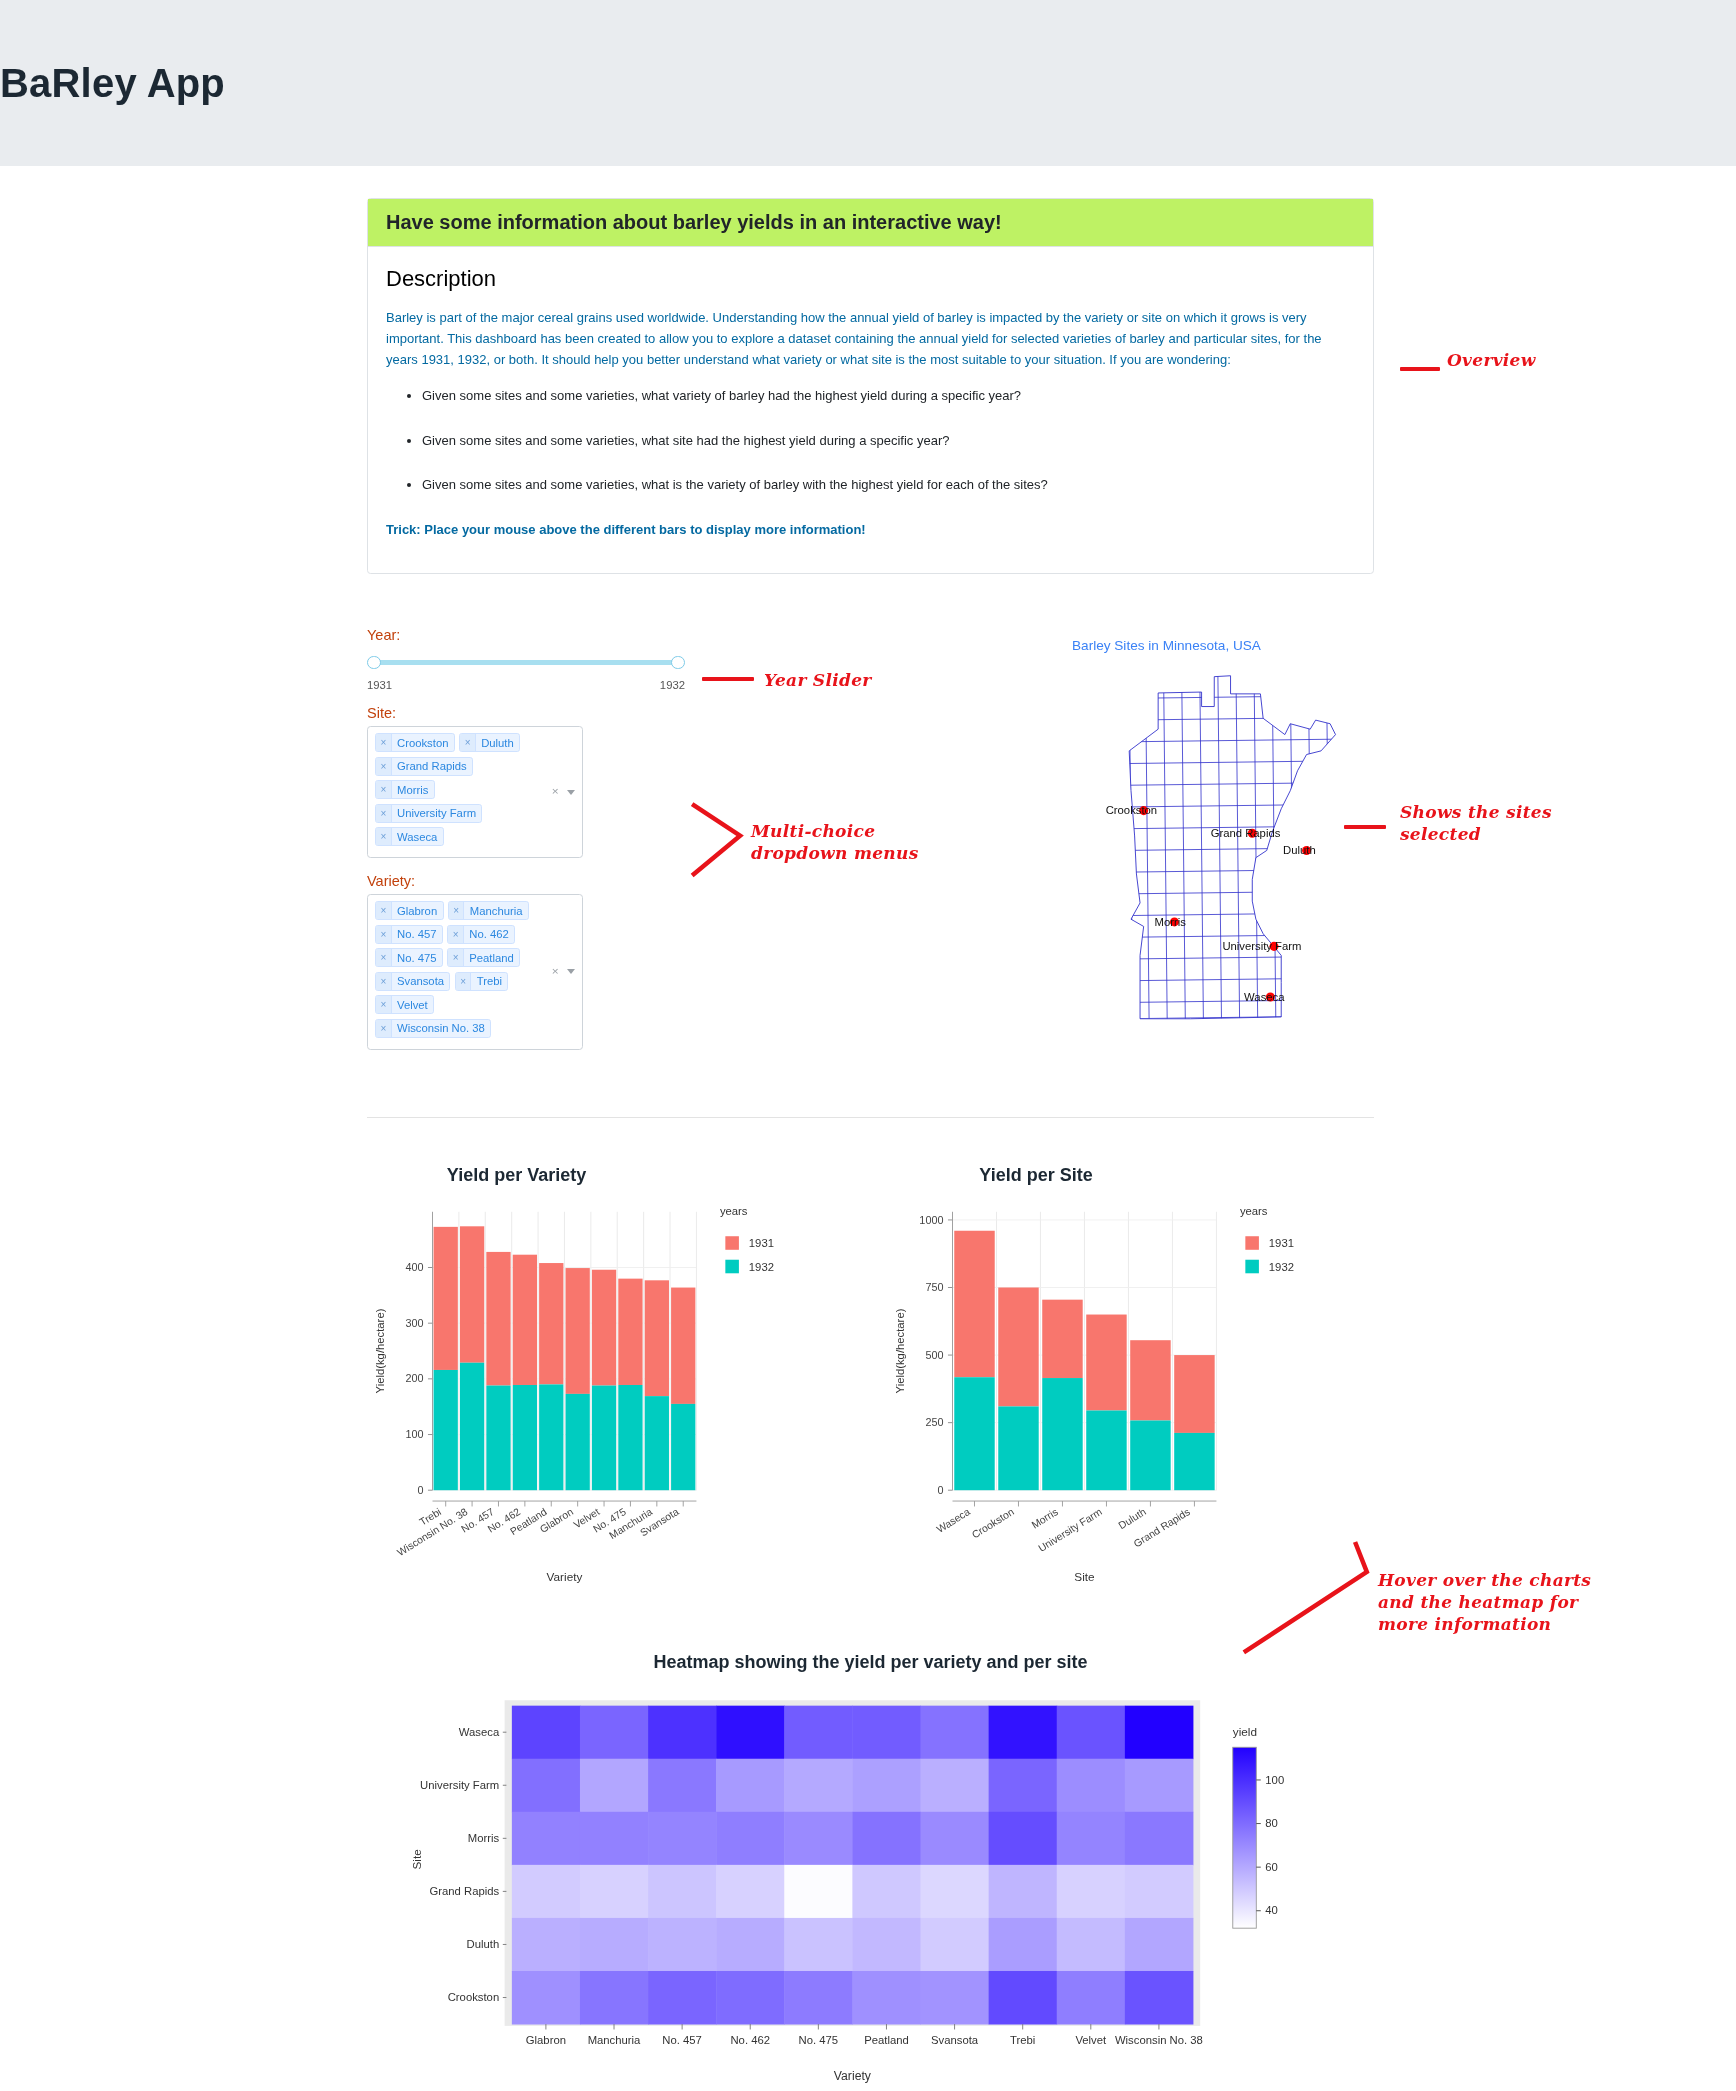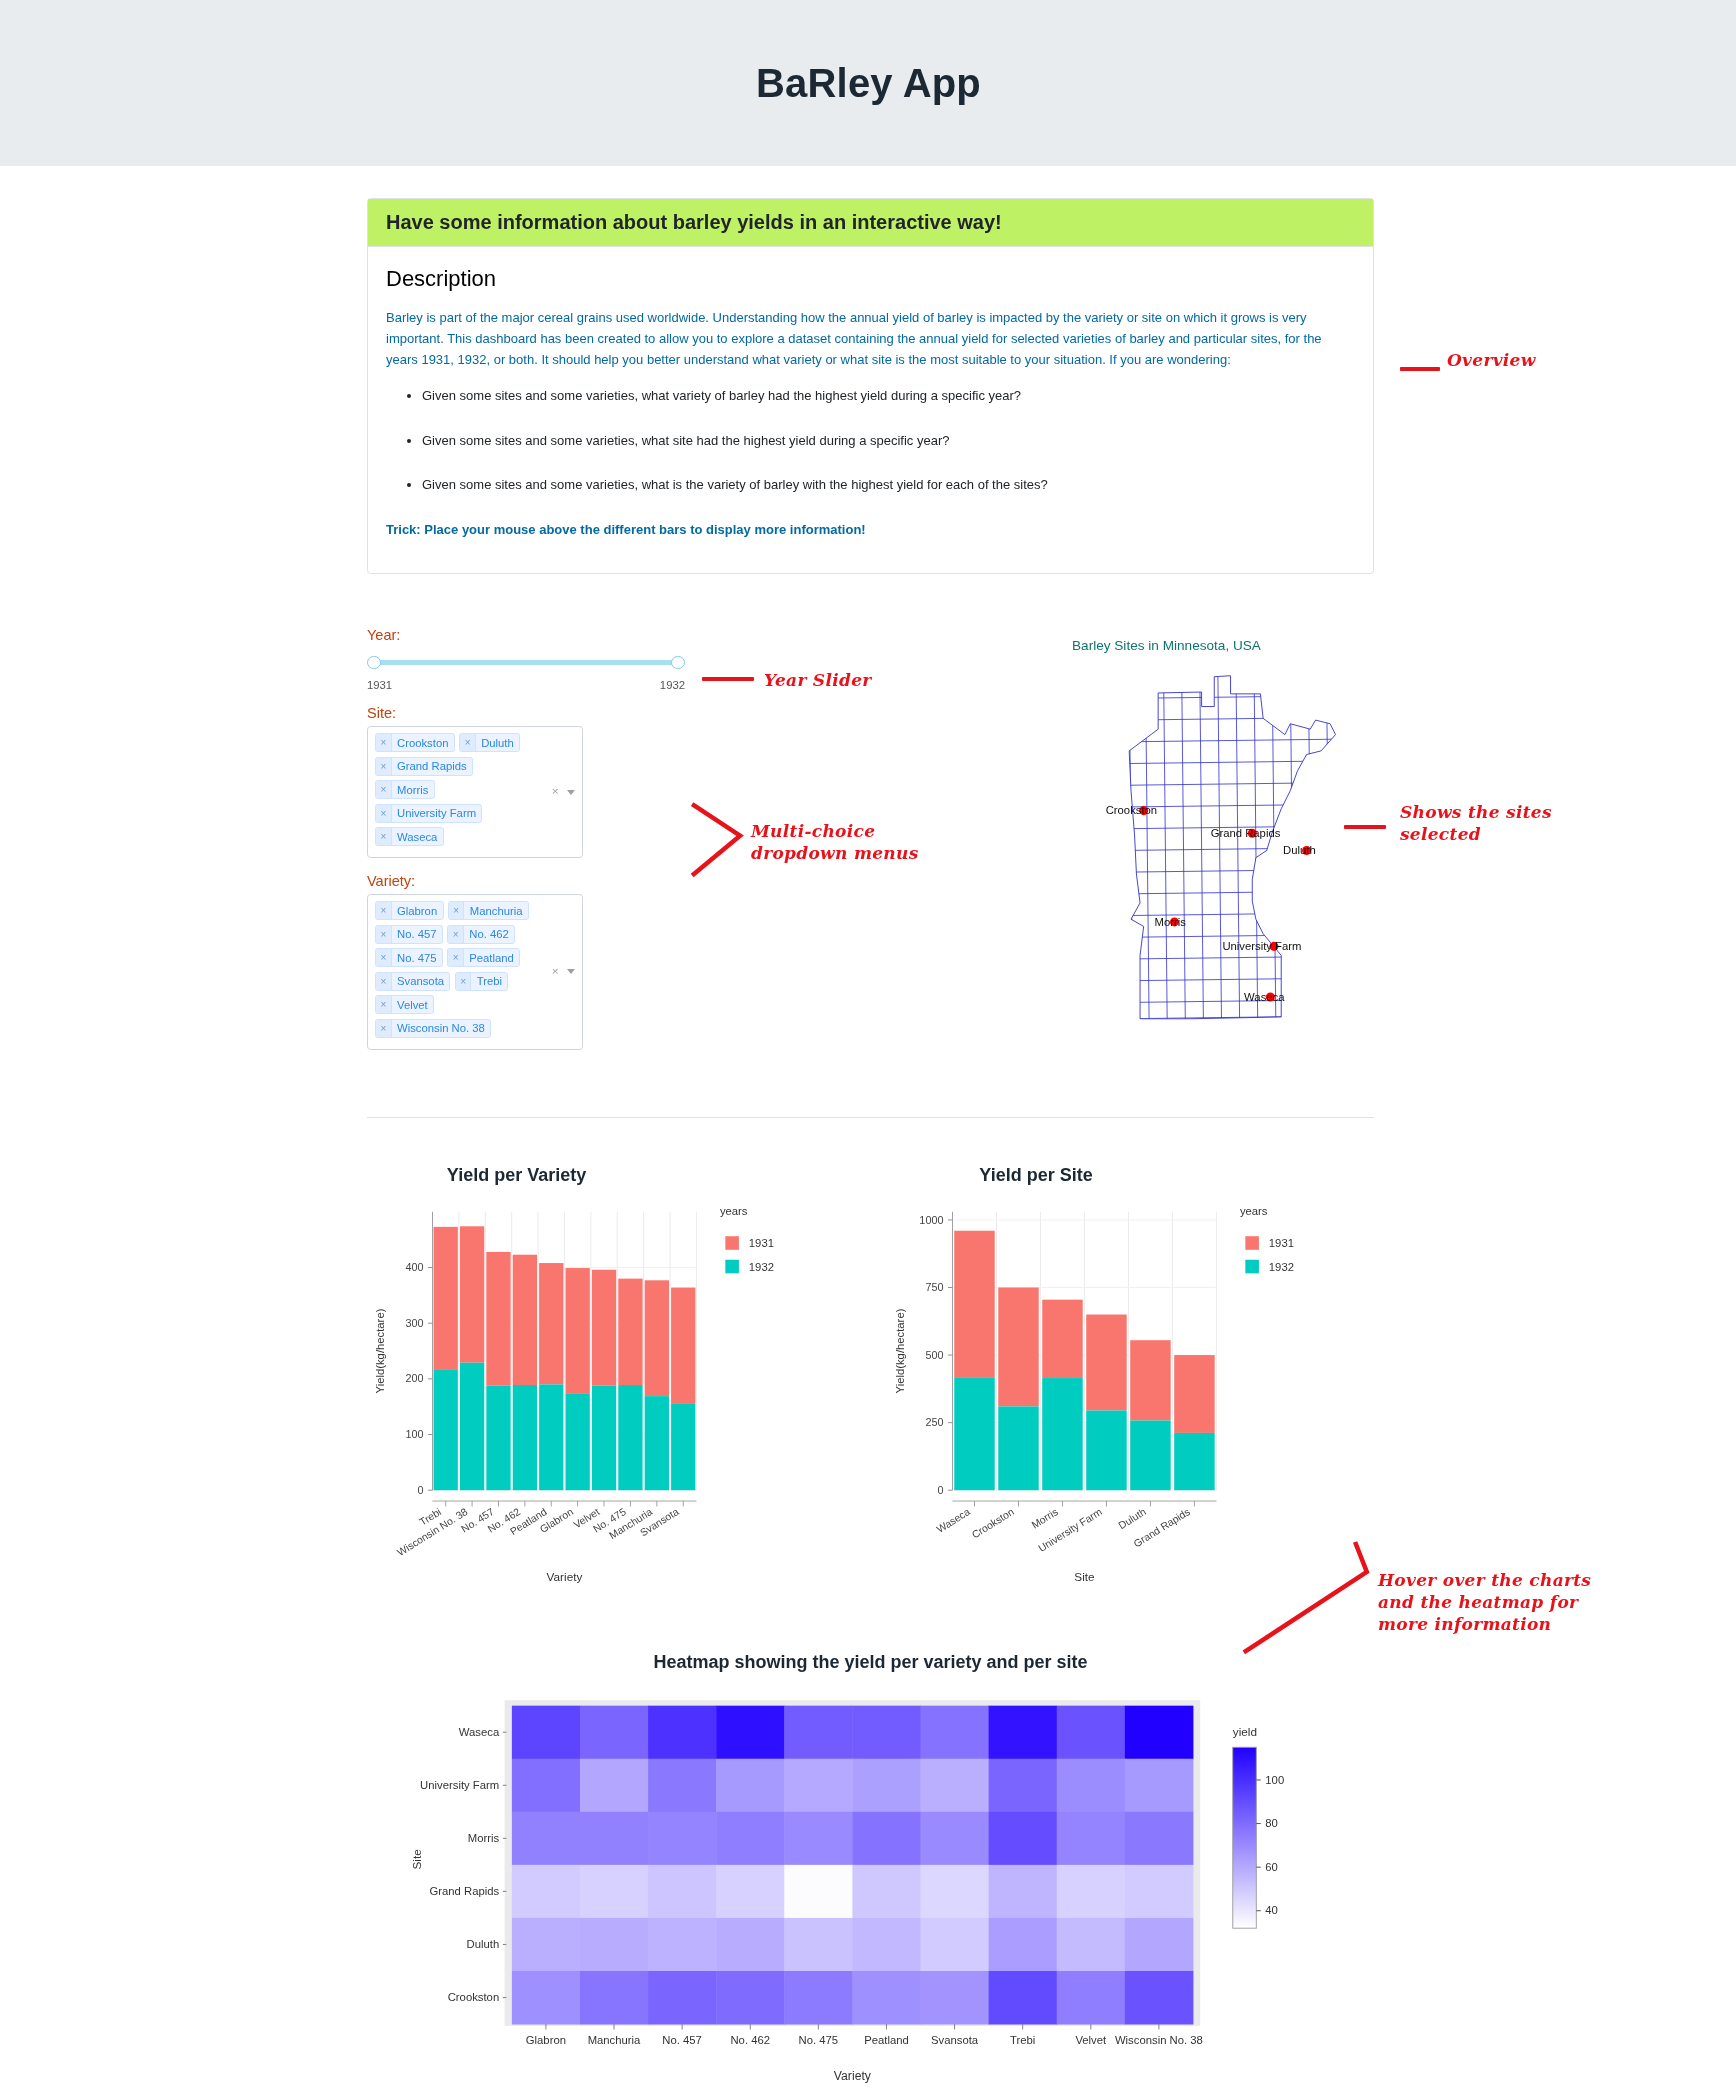--- a/index.html
+++ b/index.html
@@ -10,21 +10,21 @@
     font-family:"Liberation Sans", sans-serif;
     color:#212529;
     position:relative;
     overflow:hidden;
   }
 
   
   .app-header{
     width:1737px; height:166px;
     background:#e9ecef;
-    display:flex; align-items:center; justify-content:center;
+    display:flex; align-items:center; justify-content:flex-start;
   }
   .app-title{
     font-size:40px; font-weight:700; color:#1c2833; letter-spacing:0.2px;
   }
 
   
   .card{
     position:absolute; left:367px; top:198px; width:1007px;
     border:0.9px solid #dee2e6; border-radius:3.6px; background:#fff;
   }
@@ -84,21 +84,21 @@
     display:flex; align-items:center; gap:8.1px;
   }
   .tb-clear{ font-size:11.8px; color:#9aa0a6; cursor:pointer; line-height:1; }
   .tb-caret{
     width:0;height:0;border-left:4.5px solid transparent;border-right:4.5px solid transparent;
     border-top:5.4px solid #9aa0a6; cursor:pointer;
   }
 
   
   .map-panel{ position:absolute; left:1072px; top:638px; width:299px; }
-  .map-title{ font-size:13.6px; color:#0f766e; margin-bottom:11px; }
+  .map-title{ font-size:13.6px; color:#3b82f6; margin-bottom:11px; }
 
   
   .divider{
     position:absolute; left:367px; top:1117px; width:1007px; height:0.9px;
     background:#e3e3e3;
   }
 
   
   .chart-title{
     position:absolute; font-size:18px; font-weight:700; color:#1c2833; text-align:center;

